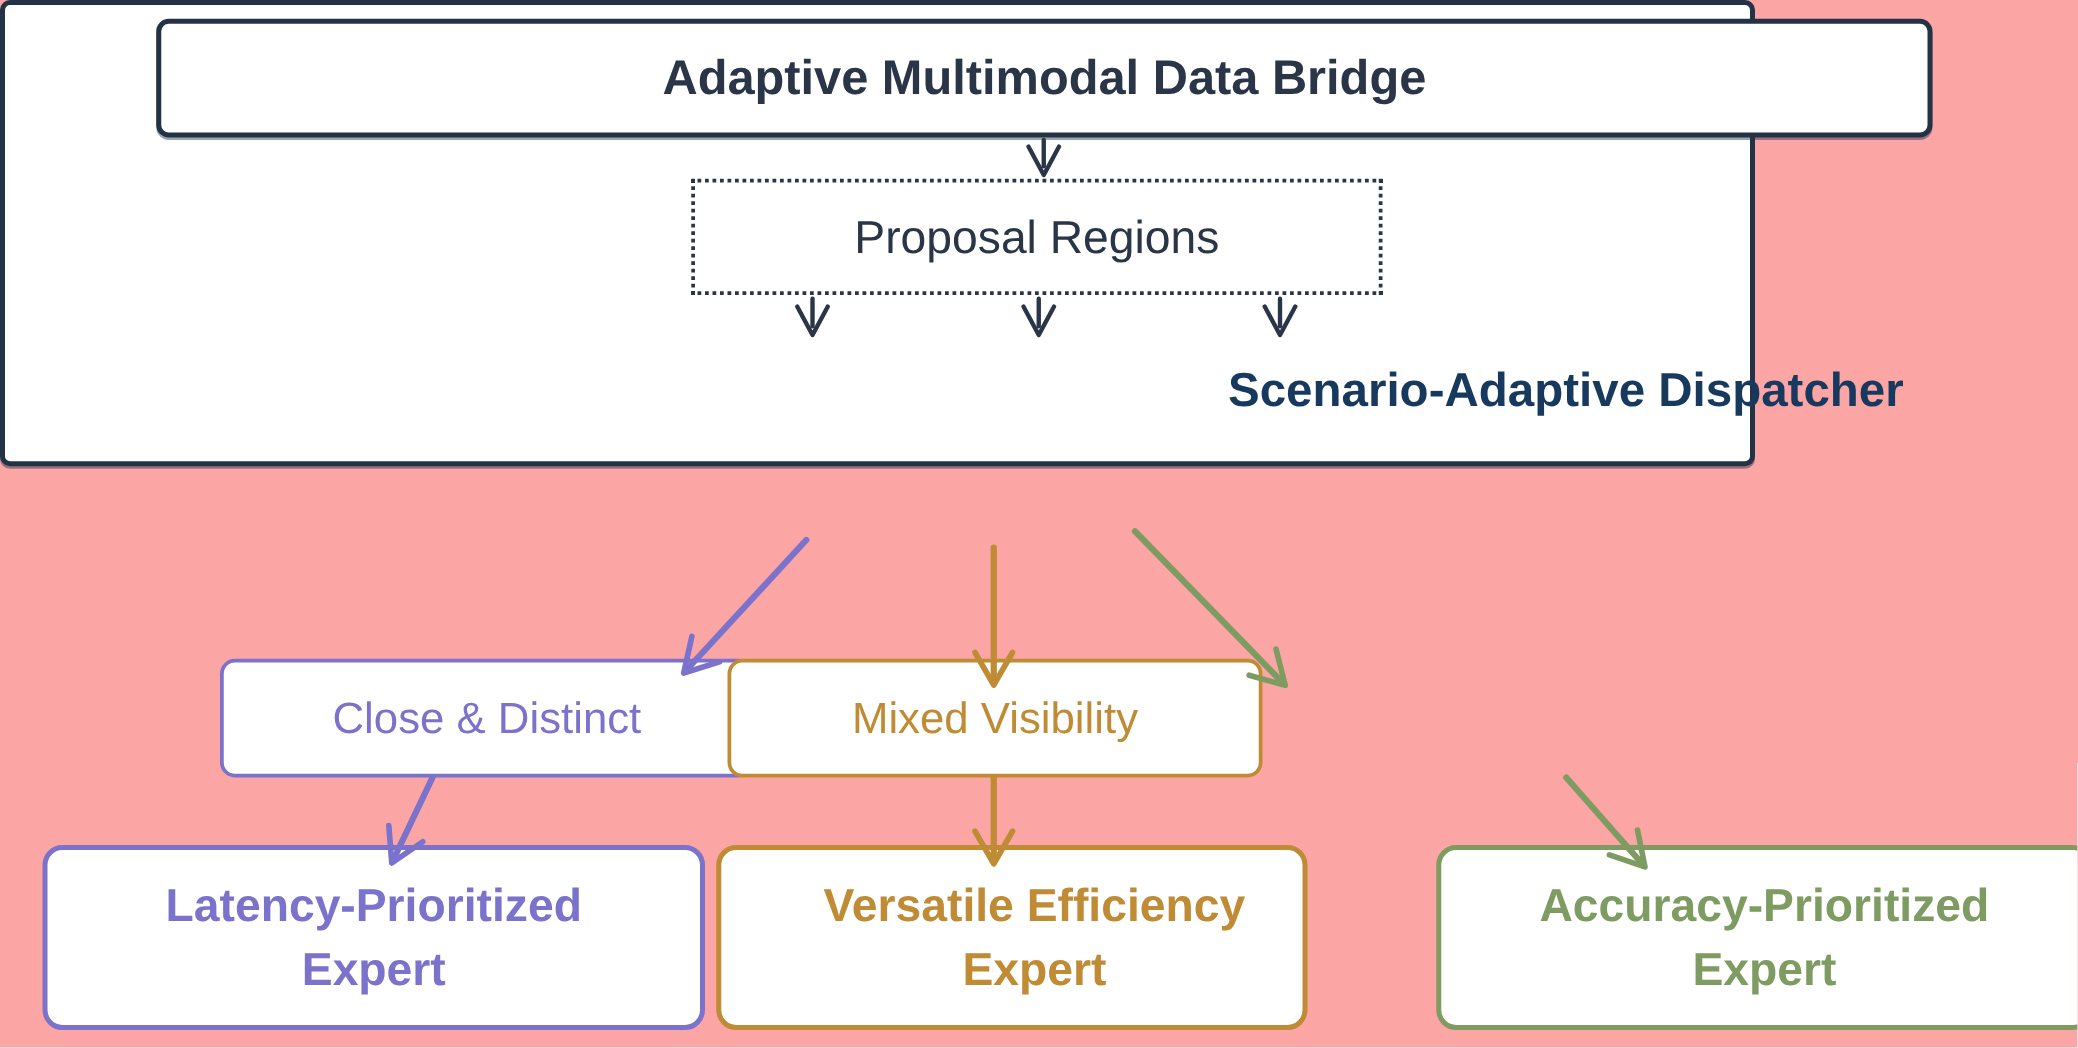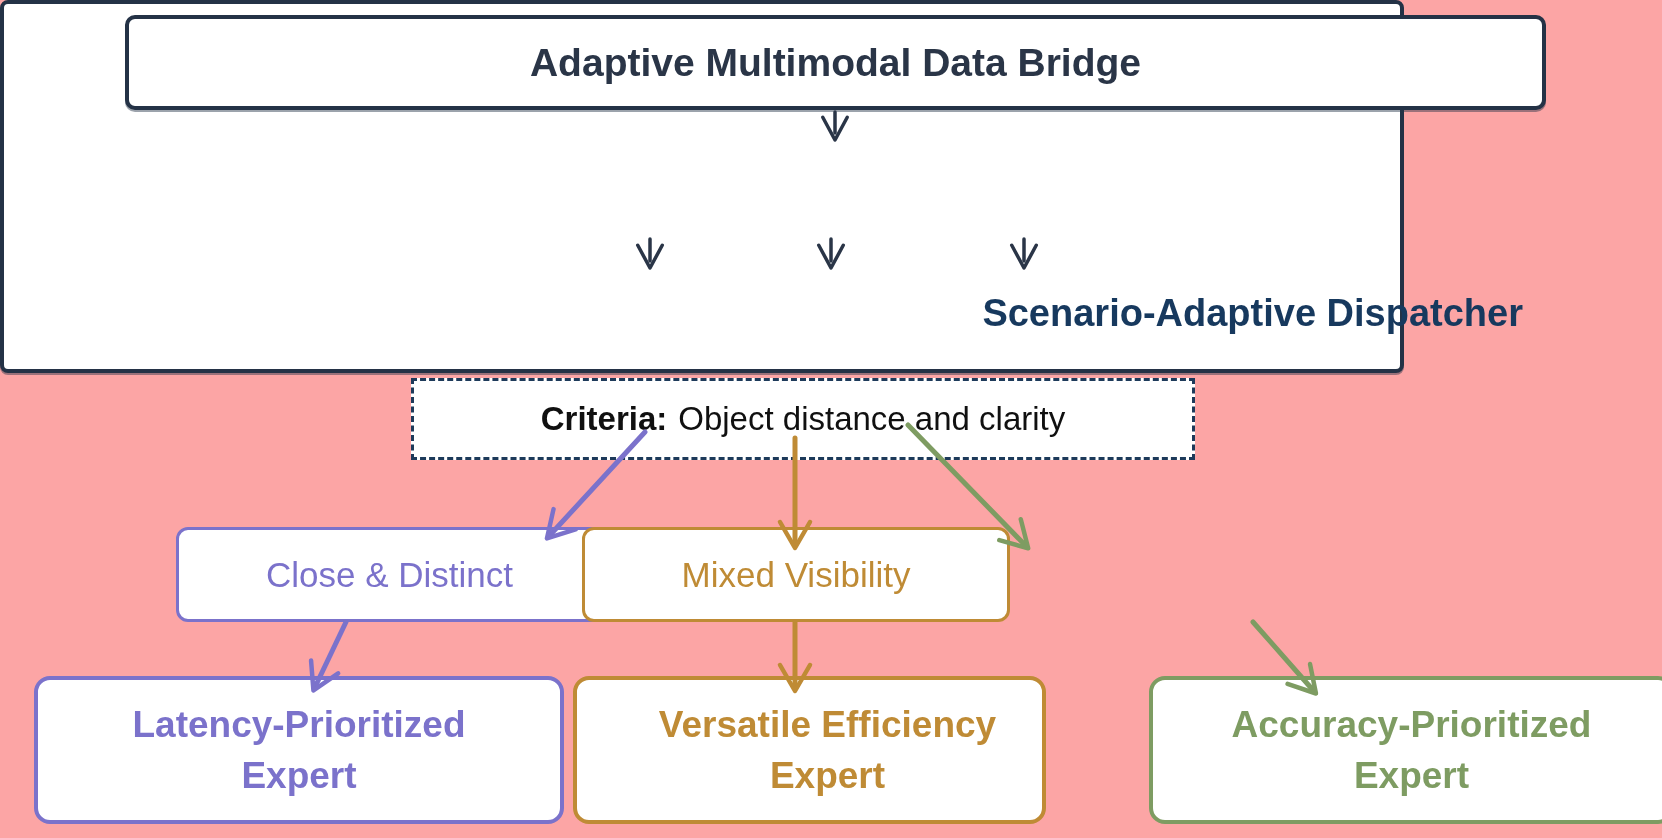--- a/index.html
+++ b/index.html
@@ -67,28 +67,27 @@
 </style>
 </head>
 <body>
 
 <div class="canvas">
 
   <div class="box" id="bridge">
     <span>Adaptive Multimodal Data Bridge</span>
   </div>
 
+  <div class="box" id="proposal">
+    <span>Proposal Regions</span>
+  </div>
 
   <div id="dispatcher"></div>
   <div id="dispatcher-title">Scenario-Adaptive Dispatcher</div>
 
-  <div class="box" id="criteria">
-    <span class="crit-b">Criteria:</span>
-    <span>Object distance and clarity</span>
-  </div>
 
   <div class="box scenario" id="scn-close">
     <span>Close &amp; Distinct</span>
   </div>
   <div class="box scenario" id="scn-mixed">
     <span>Mixed Visibility</span>
   </div>
 
   <div class="box expert" id="exp-latency">
     <div>Latency-Prioritized</div>

